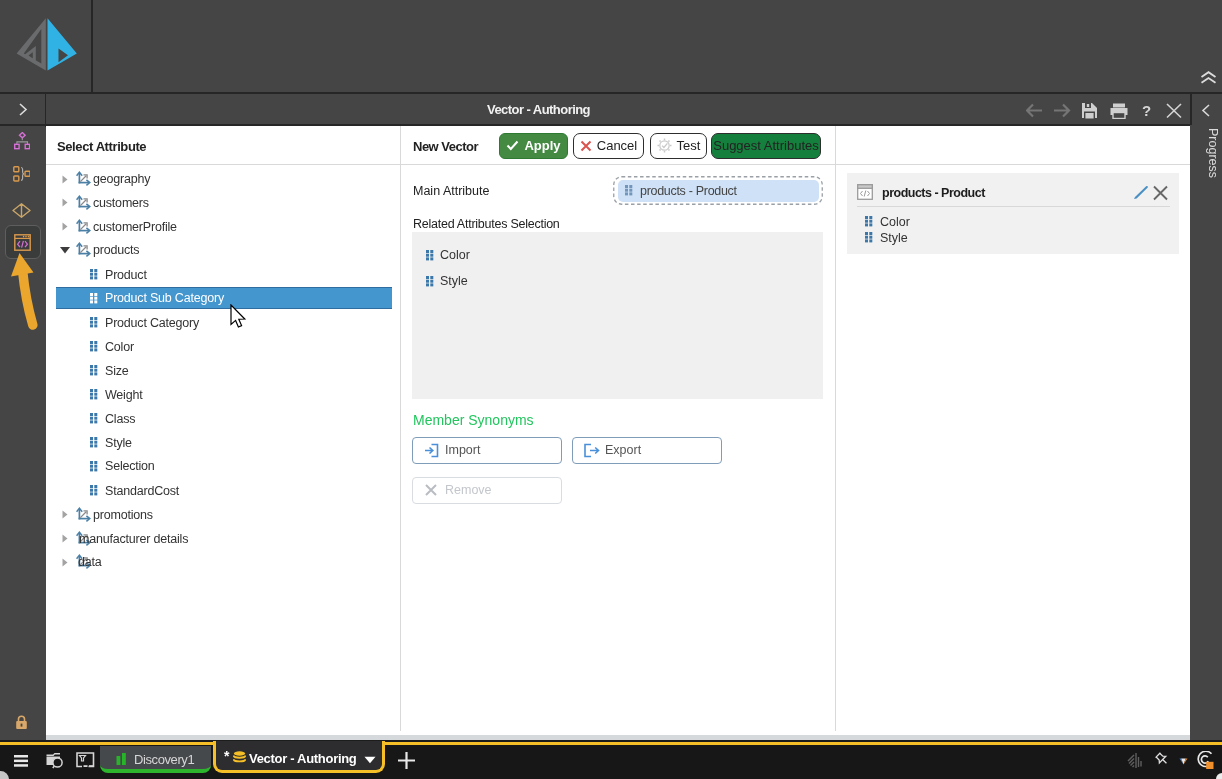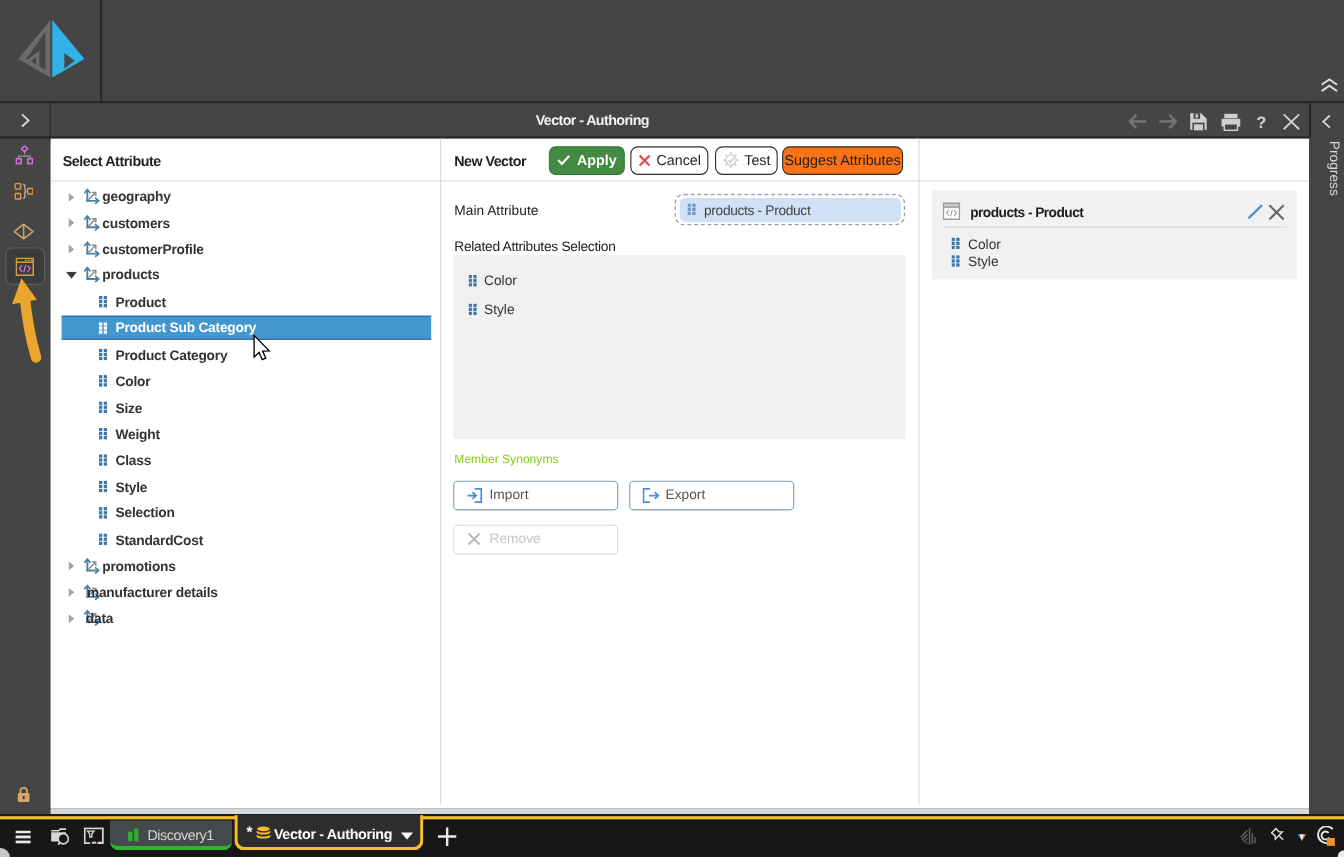--- a/index.html
+++ b/index.html
@@ -129,21 +129,21 @@
       <g id="gridb">
         <rect x="0" y="0" width="3" height="3"></rect>
           <rect x="4.3" y="0" width="3" height="3"></rect>
         <rect x="0" y="3.7" width="3" height="3"></rect>
           <rect x="4.3" y="3.7" width="3" height="3"></rect>
         <rect x="0" y="7.4" width="3" height="3"></rect>
           <rect x="4.3" y="7.4" width="3" height="3"></rect>
       </g>
     </defs>
   </svg>
-  <div id="tree" style="position:absolute;left:0;top:0;width:1166px;height:779px;font-size:12.5px;letter-spacing:-0.2px;color:#333;white-space:nowrap;pointer-events:none;font-weight:bold;">
+  <div id="tree" style="position:absolute;left:0;top:0;width:1166px;height:779px;font-size:12.5px;letter-spacing:-0.2px;color:#333;white-space:nowrap;pointer-events:none;">
     <svg class="abs" style="left:62px;top:174.5px" width="6" height="9" viewBox="0 0 6 9">
         <path d="M0.5,0.5 L5.5,4.5 L0.5,8.5 Z" fill="#a3a3a3"></path>
       </svg>
       <svg class="abs" style="left:75.5px;top:171px" width="15" height="15" viewBox="0 0 15 15">
         <use href="#dimicon"></use>
       </svg>
       <div class="abs" style="left:93px;top:168px;height:22px;line-height:22px;">geography</div>
     <svg class="abs" style="left:62px;top:198.0px" width="6" height="9" viewBox="0 0 6 9">
         <path d="M0.5,0.5 L5.5,4.5 L0.5,8.5 Z" fill="#a3a3a3"></path>
       </svg>
@@ -251,21 +251,21 @@
           <path d="M7.5,13 V14.5"></path>
           <path d="M0.5,7.5 H2"></path>
           <path d="M13,7.5 H14.5"></path>
           <path d="M2.55,2.55 L3.6,3.6"></path>
           <path d="M11.4,11.4 L12.45,12.45"></path>
           <path d="M2.55,12.45 L3.6,11.4"></path>
           <path d="M11.4,3.6 L12.45,2.55"></path>
         </g>
         <path d="M5.1,7.6 L6.9,9.5 L10.4,5.3" fill="none" stroke="#c9c9c9" stroke-width="1.3"></path>
       </svg>Test</div>
-  <div class="abs" style="left:711px;top:132.5px;width:110px;height:26px;background:#f97316;border:1.5px solid #2e2e2e;border-radius:7px;color:#222;font-size:13px;display:flex;align-items:center;justify-content:center;">Suggest Attributes</div>
+  <div class="abs" style="left:711px;top:132.5px;width:110px;height:26px;background:#15803d;border:1.5px solid #2e2e2e;border-radius:7px;color:#222;font-size:13px;display:flex;align-items:center;justify-content:center;">Suggest Attributes</div>
 
   <div class="abs" style="left:413px;top:184px;font-size:12.5px;color:#222;">Main Attribute</div>
   <svg class="abs" style="left:613px;top:176px;" width="210" height="29" viewBox="0 0 210 29">
       <rect x="0.75" y="0.75" width="208.5" height="27.5" rx="8" fill="none" stroke="#9aa0a6" stroke-width="1.3" stroke-dasharray="3.5 2.6"></rect>
     </svg>
   <div class="abs" style="left:617.5px;top:179.5px;width:201px;height:22px;background:#cfe1f6;border-radius:5px;"></div>
   <svg class="abs" style="left:625px;top:185px;" width="8" height="11" viewBox="0 0 8 11">
       <use href="#gridb" fill="#7395ba"></use>
     </svg>
   <div class="abs" style="left:640px;top:179.5px;height:22px;line-height:22px;font-size:12.5px;letter-spacing:-0.3px;color:#444;">products - Product</div>
@@ -274,21 +274,21 @@
   <div class="abs" style="left:412px;top:232px;width:411px;height:167px;background:#f0f0f0;"></div>
   <svg class="abs" style="left:426px;top:249.5px;" width="8" height="11" viewBox="0 0 8 11">
       <use href="#gridb" fill="#3b77a8"></use>
     </svg>
   <div class="abs" style="left:440px;top:244px;height:22px;line-height:22px;font-size:12.5px;color:#333;">Color</div>
   <svg class="abs" style="left:426px;top:275.5px;" width="8" height="11" viewBox="0 0 8 11">
       <use href="#gridb" fill="#3b77a8"></use>
     </svg>
   <div class="abs" style="left:440px;top:270px;height:22px;line-height:22px;font-size:12.5px;color:#333;">Style</div>
 
-  <div class="abs" style="left:413px;top:412px;font-size:11px;color:#84cc16;">Member Synonyms</div>
+  <div class="abs" style="left:413px;top:412px;font-size:14px;color:#22c55e;">Member Synonyms</div>
   <div class="abs" style="left:412px;top:437px;width:150px;height:27px;background:#fff;border:1px solid #7f9db9;border-radius:4px;"></div>
   <svg class="abs" style="left:424px;top:443px;" width="15" height="15" viewBox="0 0 15 15">
     <path d="M7.5,1.5 h6 v12 h-6" fill="none" stroke="#4a90d9" stroke-width="1.6"></path>
     <path d="M1,7.5 h7.5 M5.5,4.5 L8.8,7.5 L5.5,10.5" fill="none" stroke="#4a90d9" stroke-width="1.6"></path>
   </svg>
   <div class="abs" style="left:445px;top:437px;height:27px;line-height:27px;font-size:12.5px;color:#555;">Import</div>
   <div class="abs" style="left:572px;top:437px;width:150px;height:27px;background:#fff;border:1px solid #7f9db9;border-radius:4px;"></div>
   <svg class="abs" style="left:584px;top:443px;" width="16" height="15" viewBox="0 0 16 15">
     <path d="M7,1.5 h-6 v12 h6" fill="none" stroke="#4a90d9" stroke-width="1.6"></path>
     <path d="M6,7.5 h8 M11.2,4.5 L14.5,7.5 L11.2,10.5" fill="none" stroke="#4a90d9" stroke-width="1.6"></path>

